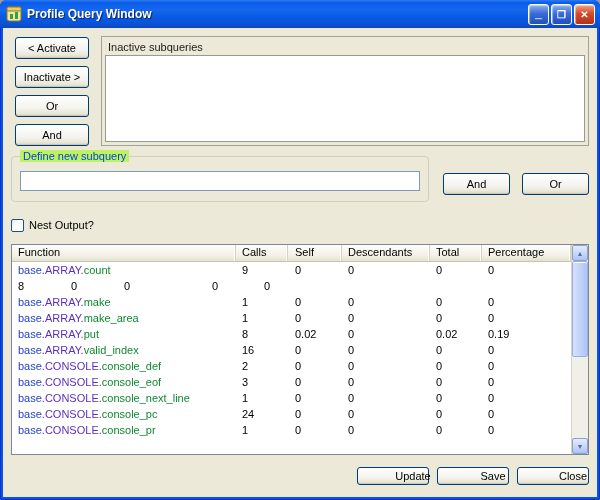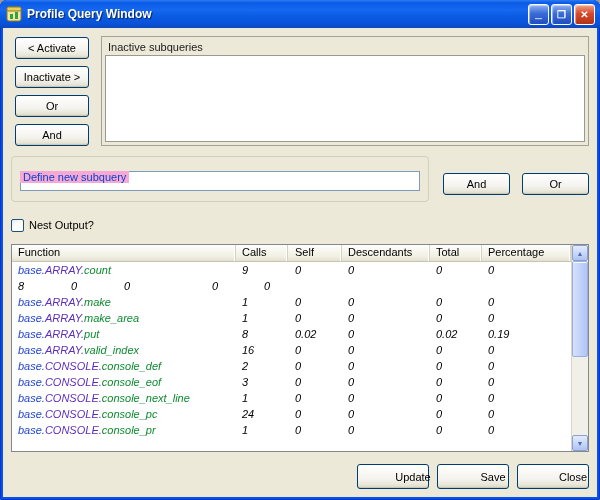--- a/index.html
+++ b/index.html
@@ -95,23 +95,22 @@
   .subquery-row { display: flex; align-items: flex-start; margin-top: 10px; flex: 0 0 48px; }
   .groupbox {
     position: relative;
     width: 418px; flex: 0 0 418px;
     height: 46px;
     border: 1px solid #D0D0BF; border-radius: 4px;
     padding: 14px 8px 8px 8px;
   }
   .groupbox-caption {
     position: absolute; top: -7px; left: 8px;
-    background: #f9a8d4; padding: 0 3px;
+    background: #bef264; padding: 0 3px;
     color: #0046D5;
-    margin-top: 21px;
   }
   .textfield {
     width: 100%; height: 20px;
     border: 1px solid #7F9DB9; background: #fff;
     font-family: "Liberation Sans", sans-serif; font-size: 11px;
     padding: 2px 4px; outline: none;
   }
   .subquery-row .xp-btn.inline { width: 70px; margin-top: 17px; }
   .subquery-row .gap1 { width: 14px; flex: 0 0 14px; }
   .subquery-row .gap2 { width: 12px; flex: 0 0 12px; }
@@ -138,21 +137,21 @@
     border-bottom: 1px solid #C8C5B2;
   }
   .hcell {
     padding: 1px 0 0 6px;
     border-right: 1px solid #d5d2c2;
     box-shadow: inset -1px 0 0 #ffffff;
     white-space: nowrap; overflow: hidden;
     cursor: default;
   }
   .tbody { flex: 1; overflow: hidden; }
-  .trow { display: flex; height: 16px; align-items: center; cursor: default; font-style: italic; }
+  .trow { display: flex; height: 16px; align-items: center; cursor: default; }
   .cell {
     padding-left: 6px;
     white-space: nowrap; overflow: hidden;
     font-size: 11px;
   }
   .w0 { width: 224px; flex: 0 0 224px; }
   .w1 { width: 52px;  flex: 0 0 52px; }
   .w2 { width: 54px;  flex: 0 0 54px; padding-left: 7px; }
   .w3 { width: 88px;  flex: 0 0 88px; }
   .w4 { width: 52px;  flex: 0 0 52px; }
@@ -177,21 +176,21 @@
     margin: 0;
     border: 1px solid #98B1E4; border-radius: 2px;
     background: linear-gradient(to right, #D7E1FD 0%, #C3D3FA 50%, #B0C4F4 100%);
     box-shadow: inset 0 1px 0 #fff;
   }
   
   .footer {
     margin-top: 12px; flex: 0 0 22px;
     display: flex; justify-content: flex-end; gap: 8px;
   }
-  .footer .xp-btn { width: 72px; height: 25px; padding-left: 40px; }
+  .footer .xp-btn { width: 72px; height: 18px; padding-left: 40px; }
 </style>
 </head>
 <body>
 
 <div class="window">
 
   <div class="titlebar">
     <span class="app-icon">
       <svg width="16" height="16" viewBox="0 0 16 16">
         <rect x="1" y="1" width="14" height="14" rx="2" fill="#F6E79B" stroke="#8A7A2A"></rect>

